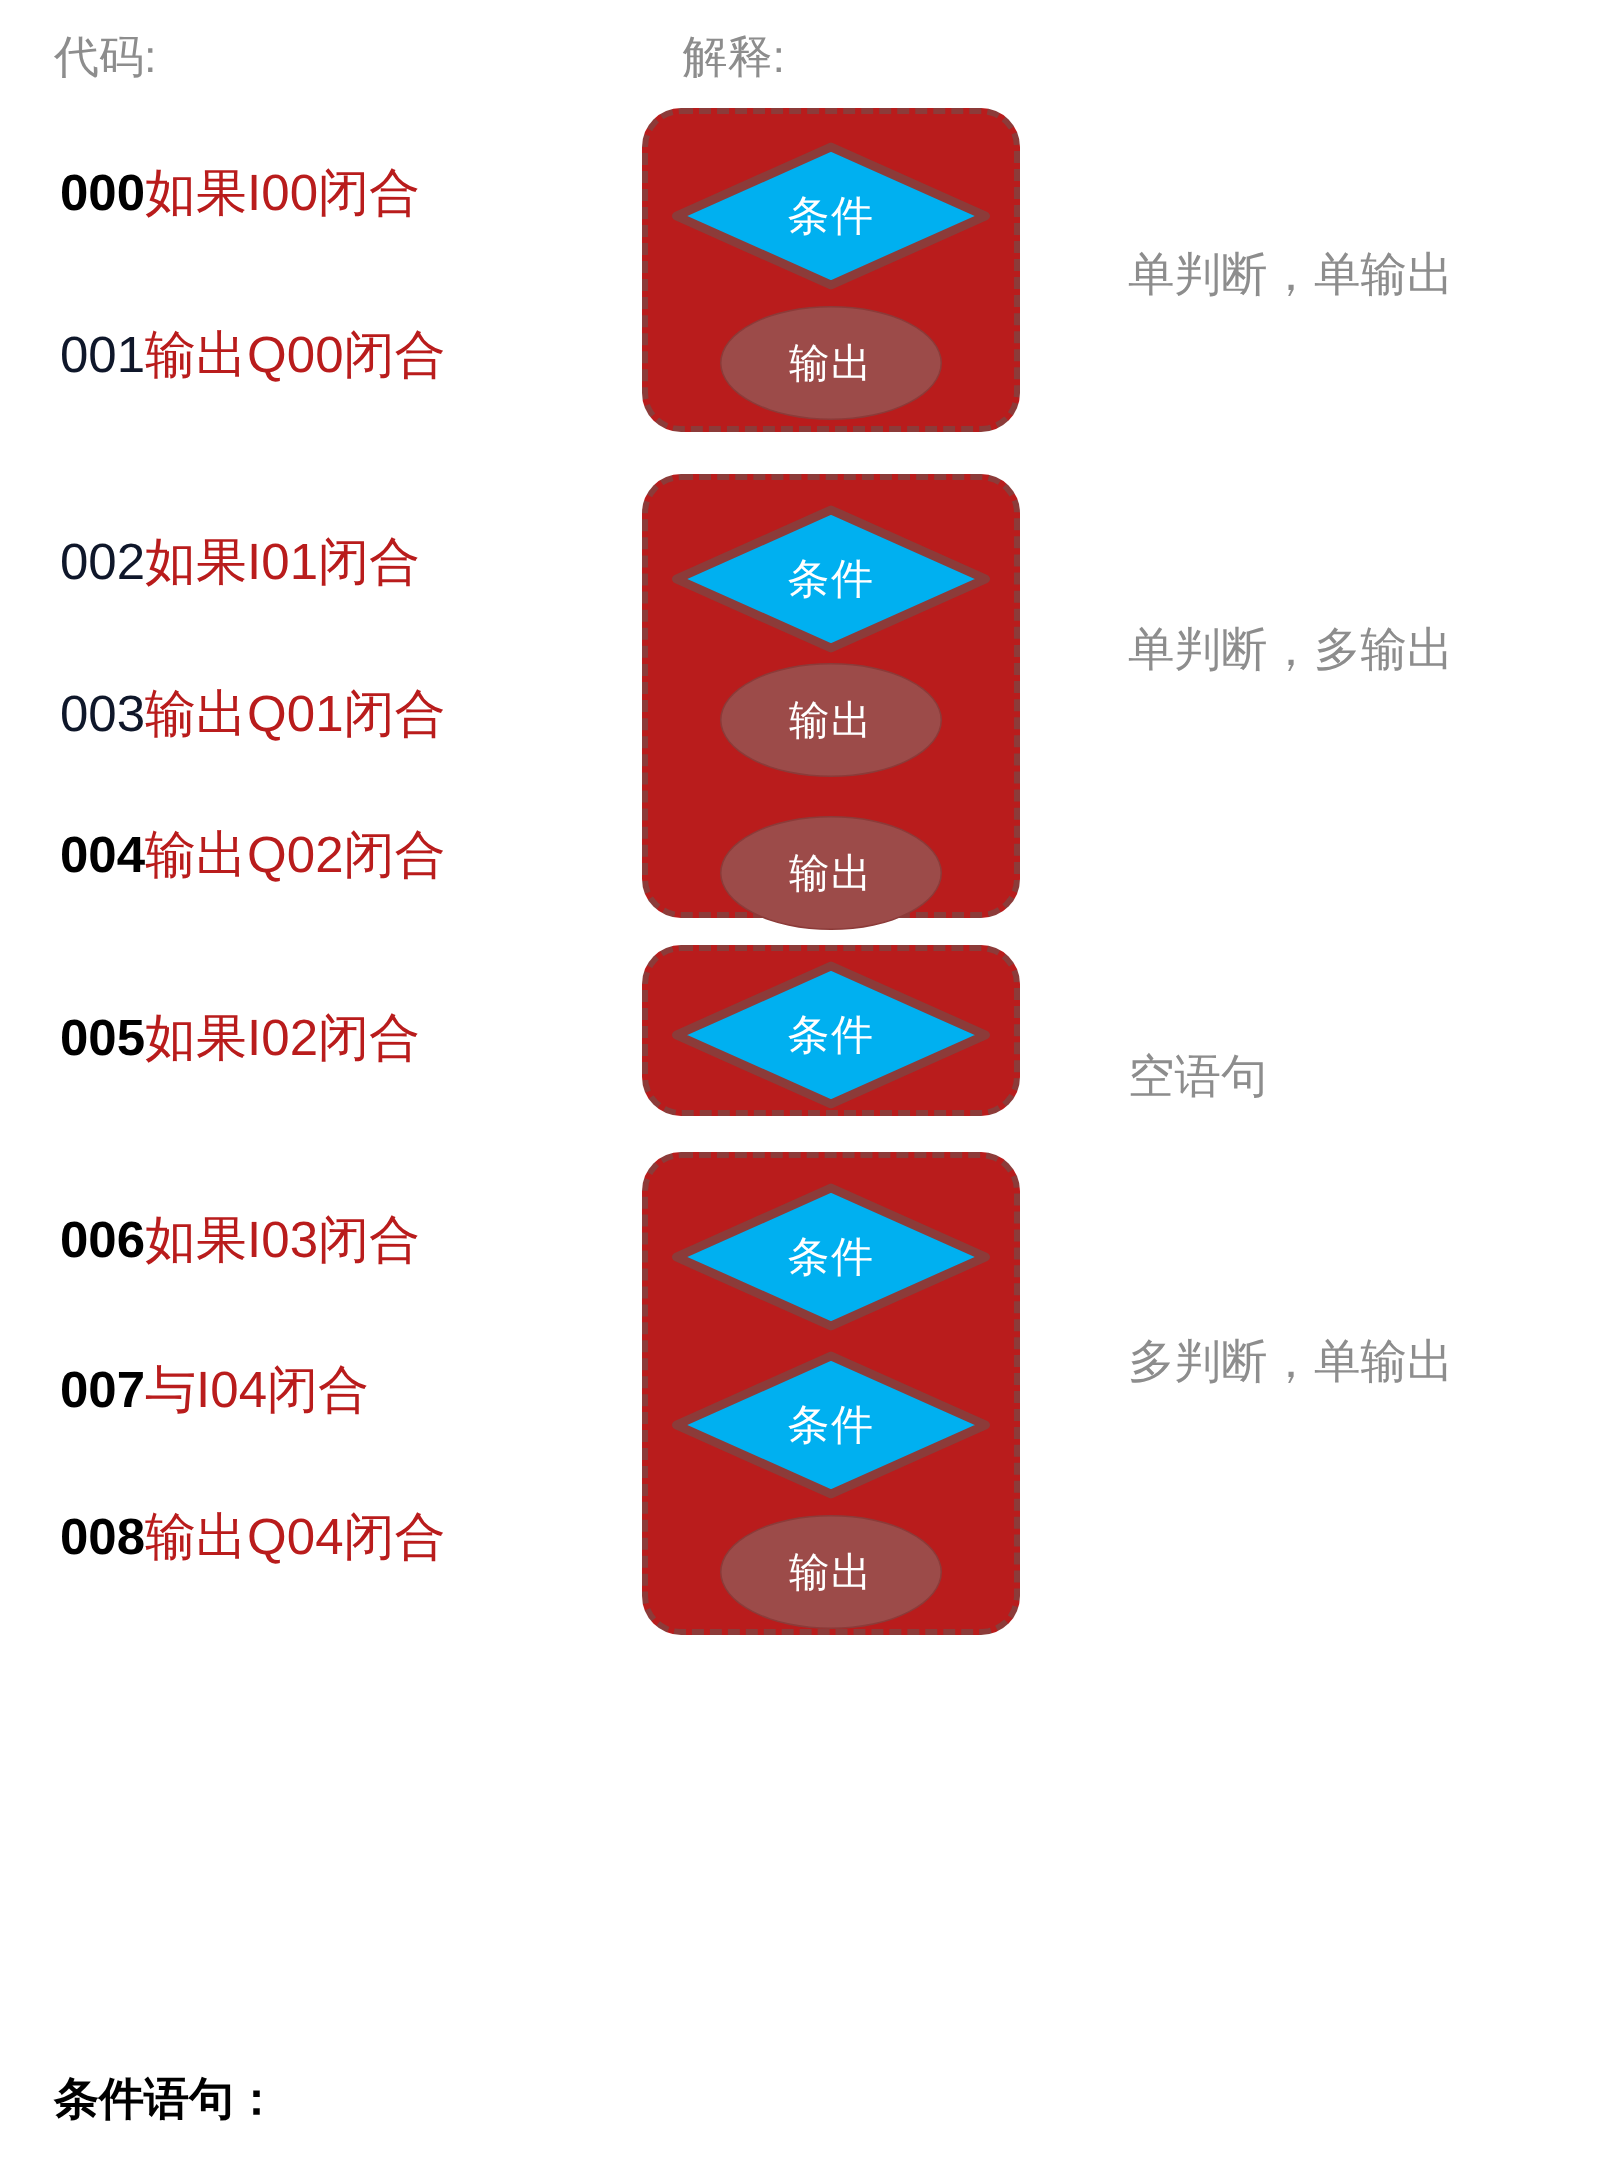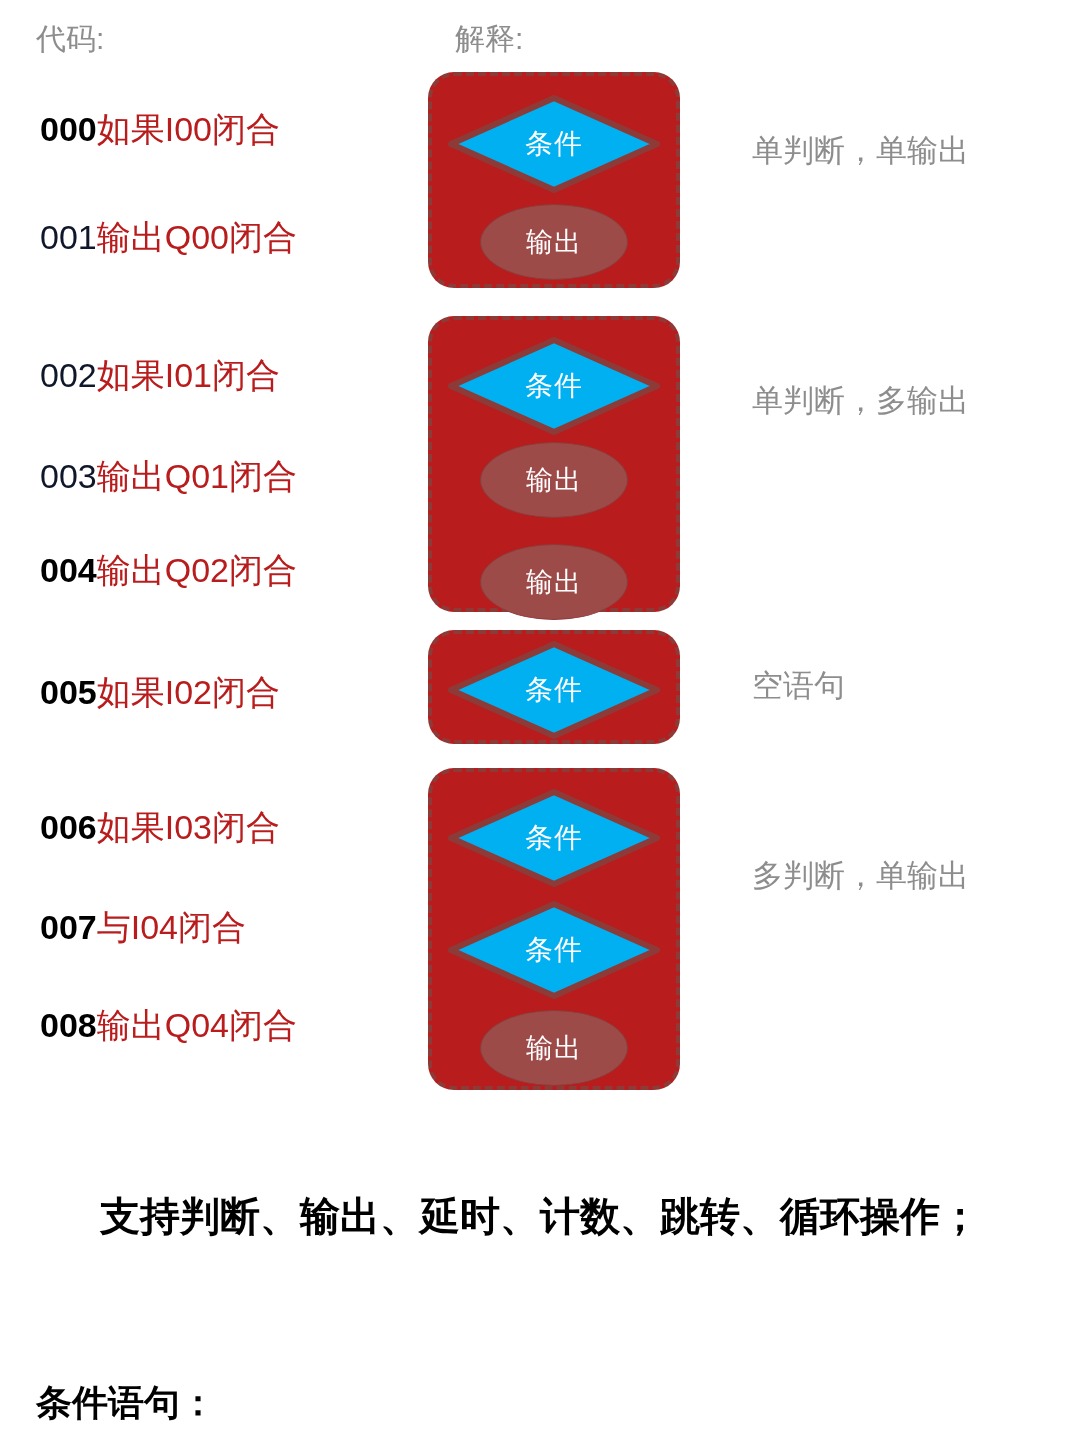--- a/index.html
+++ b/index.html
@@ -112,20 +112,21 @@
   .ellipse .shape-label { font-size: 27px; }
 
   
   .explain {
     position: absolute;
     left: 752px;
     color: #8d8d8d;
     font-size: 31px;
     line-height: 1;
     white-space: nowrap;
+    margin-top: 32px;
   }
 
   
   #summary {
     position: absolute;
     left: 0;
     top: 1185px;
     width: 1080px;
     text-align: center;
     color: #000000;
@@ -134,21 +135,21 @@
     line-height: 62px;
   }
   #summary .sline { display: block; }
 
   #footer-note {
     position: absolute;
     left: 36px;
     top: 1385px;
     color: #000000;
     font-weight: bold;
-    font-size: 36px;
+    font-size: 30px;
     line-height: 1;
     white-space: nowrap;
   }
 </style>
 </head>
 <body>
 
 <div class="col-header" id="code-header">代码:</div>
 
 <div class="col-header" id="legend-header">解释:</div>
@@ -219,16 +220,15 @@
   </div>
 
 <div id="explanation-column">
     <div class="explain" style="top: 135px;">单判断，单输出</div>
     <div class="explain" style="top: 385px;">单判断，多输出</div>
     <div class="explain" style="top: 670px;">空语句</div>
     <div class="explain" style="top: 860px;">多判断，单输出</div>
   </div>
 
 <div id="summary">
-    <span class="sline">支持判断、输出、延时、计数、跳转、循环操作；</span>
   </div>
 
 <div id="footer-note">条件语句：</div>
 
 </body></html>

